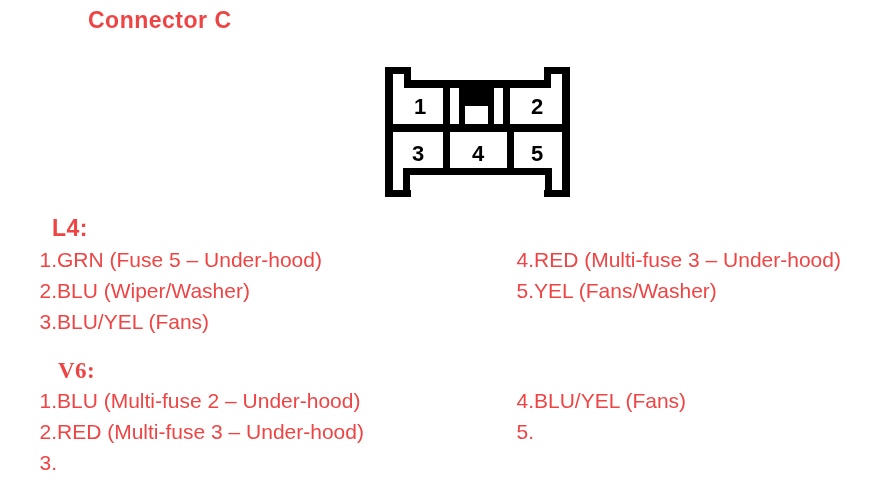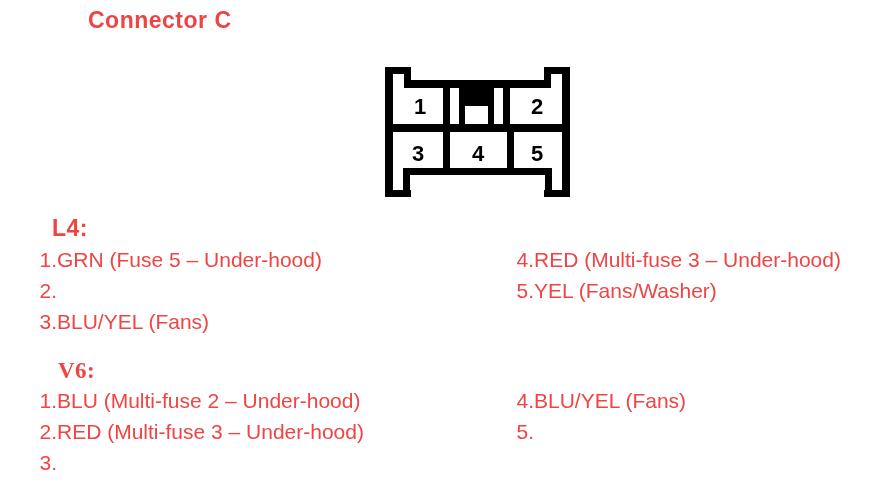--- a/index.html
+++ b/index.html
@@ -83,20 +83,21 @@
   </svg>
 
   <div class="abs section-heading" style="left:52px;top:217px;">L4:</div>
 
   <div class="abs pin-row" style="left:28px;top:249px;">
     <span class="pin-num">1.</span>
     <span>GRN (Fuse 5 – Under-hood)</span>
   </div>
   <div class="abs pin-row" style="left:28px;top:280px;">
     <span class="pin-num">2.</span>
+    <span>BLU (Wiper/Washer)</span>
   </div>
   <div class="abs pin-row" style="left:28px;top:311px;">
     <span class="pin-num">3.</span>
     <span>BLU/YEL (Fans)</span>
   </div>
 
   <div class="abs pin-row" style="left:505px;top:249px;">
     <span class="pin-num">4.</span>
     <span>RED (Multi-fuse 3 – Under-hood)</span>
   </div>

